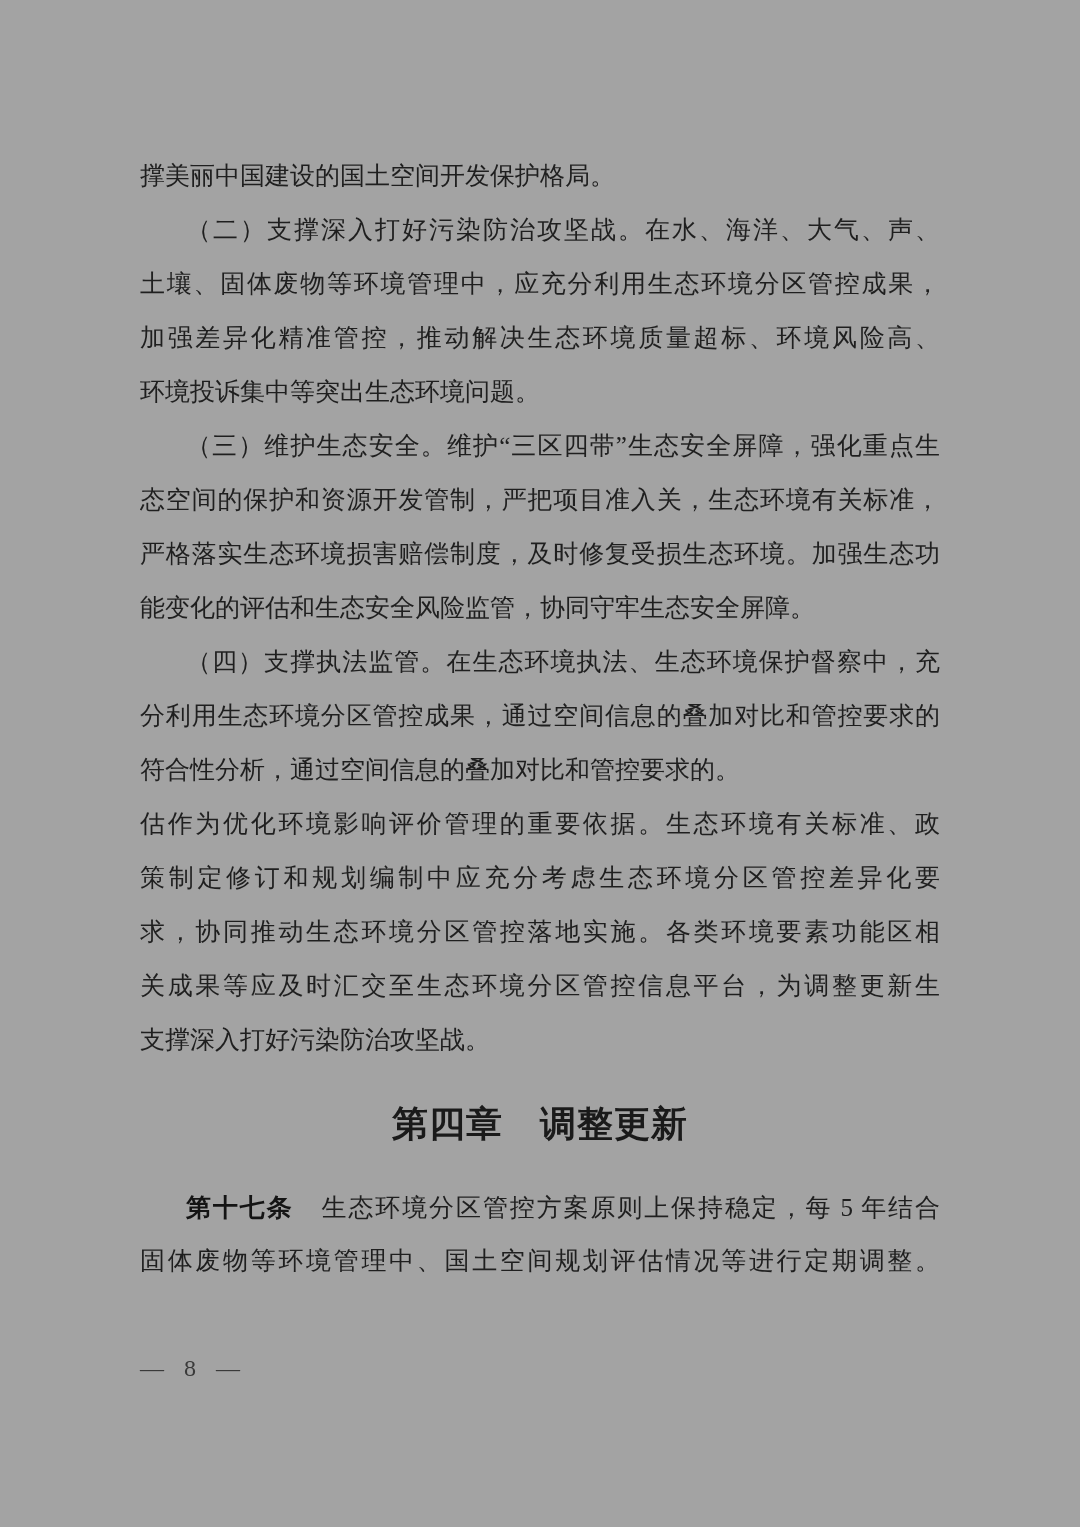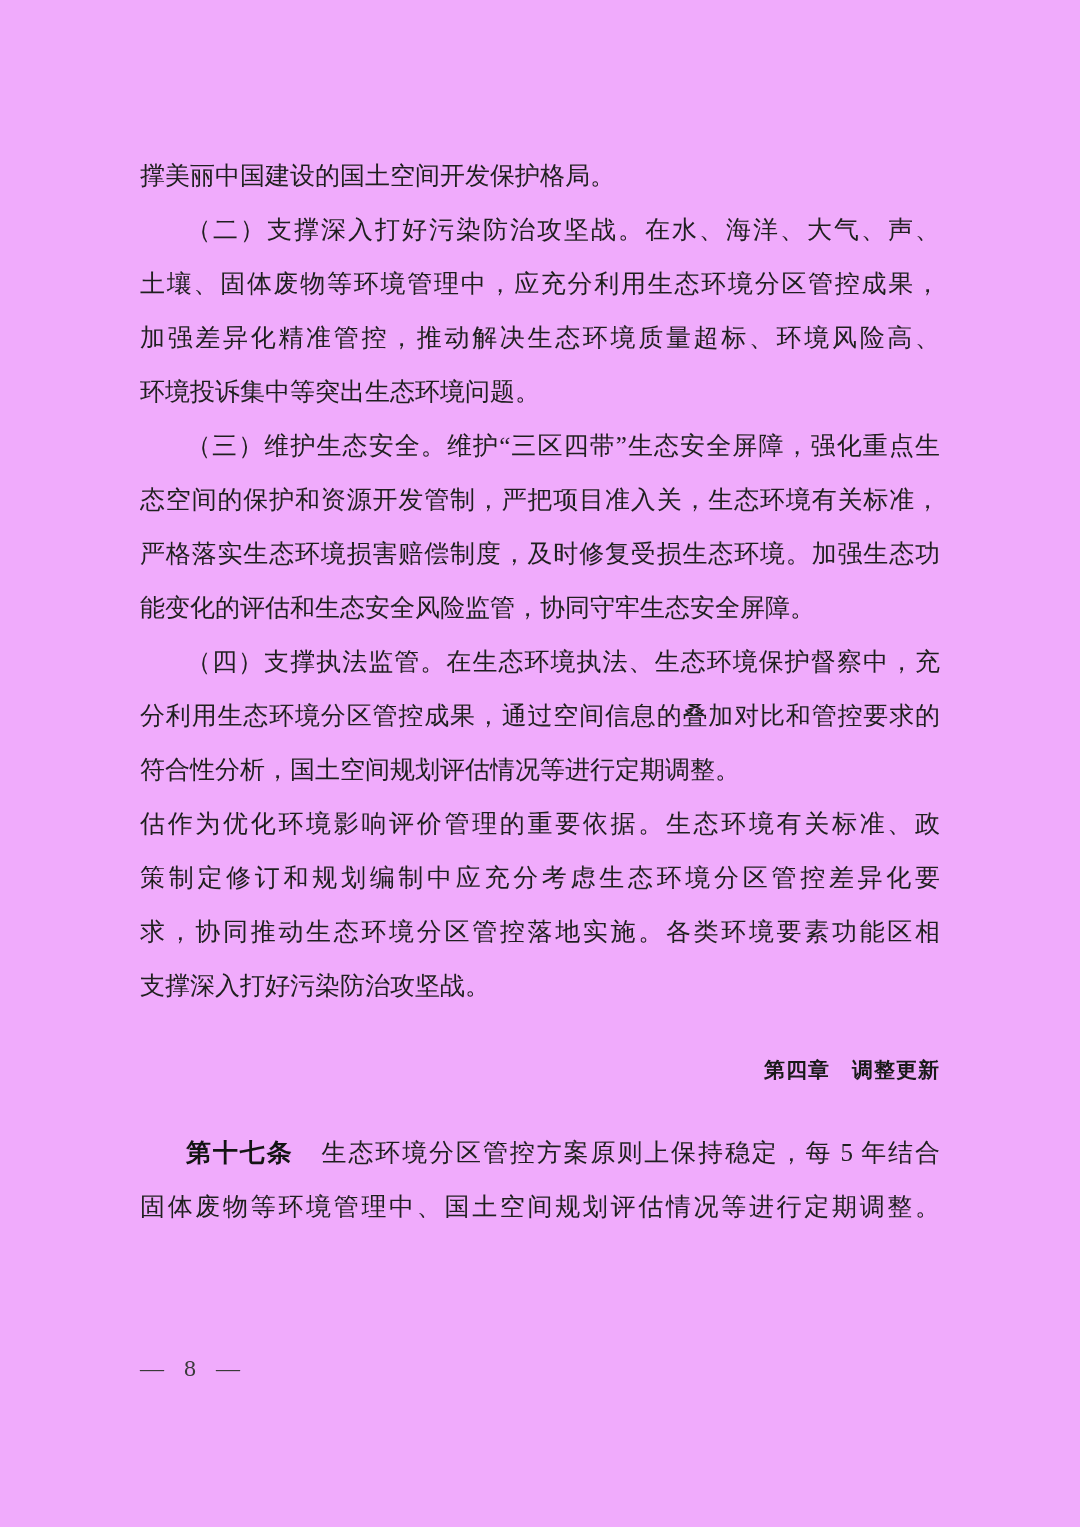--- a/index.html
+++ b/index.html
@@ -4,21 +4,21 @@
 <style>
   html, body {
     margin: 0;
     padding: 0;
     background: #ffffff;
   }
   .page {
     position: relative;
     width: 1080px;
     height: 1527px;
-    background: #f0abfc;
+    background: #a3a3a3;
     overflow: hidden;
     font-family: "Liberation Serif", "DejaVu Serif", serif;
     color: #1f1f1f;
   }
   .text-block {
     position: absolute;
     left: 140px;
     top: 149px;
     width: 800px;
   }
@@ -35,31 +35,31 @@
   .line.end {
     text-align-last: left;
     -moz-text-align-last: left;
   }
   .line.indent {
     padding-left: 46px;
   }
   .chapter-heading {
     font-family: "Liberation Sans", "DejaVu Sans", sans-serif;
     font-weight: 700;
-    font-size: 21px;
+    font-size: 36px;
     line-height: 54px;
     height: 54px;
     margin-top: 30px;
     margin-bottom: 29px;
-    text-align: right;
+    text-align: center;
     color: #1a1a1a;
     letter-spacing: 1px;
   }
   .article-label {
-    font-family: Liberation Mono, monospace;
+    font-family: Liberation Sans, sans-serif;
     font-weight: 700;
     color: #141414;
     margin-right: 28px;
   }
   .page-footer {
     position: absolute;
     left: 140px;
     top: 1348px;
     font-size: 24px;
     line-height: 40px;
@@ -82,25 +82,26 @@
     <div class="line fill">加强差异化精准管控，推动解决生态环境质量超标、环境风险高、</div>
     <div class="line end">环境投诉集中等突出生态环境问题。</div>
 
     <div class="line fill indent">（三）维护生态安全。维护“三区四带”生态安全屏障，强化重点生</div>
     <div class="line fill">态空间的保护和资源开发管制，严把项目准入关，生态环境有关标准，</div>
     <div class="line fill">严格落实生态环境损害赔偿制度，及时修复受损生态环境。加强生态功</div>
     <div class="line end">能变化的评估和生态安全风险监管，协同守牢生态安全屏障。</div>
 
     <div class="line fill indent">（四）支撑执法监管。在生态环境执法、生态环境保护督察中，充</div>
     <div class="line fill">分利用生态环境分区管控成果，通过空间信息的叠加对比和管控要求的</div>
-    <div class="line end">符合性分析，国土空间规划评估情况等进行定期调整。</div>
+    <div class="line end">符合性分析，通过空间信息的叠加对比和管控要求的。</div>
 
     <div class="line fill">估作为优化环境影响评价管理的重要依据。生态环境有关标准、政</div>
     <div class="line fill">策制定修订和规划编制中应充分考虑生态环境分区管控差异化要</div>
     <div class="line fill">求，协同推动生态环境分区管控落地实施。各类环境要素功能区相</div>
+    <div class="line fill">关成果等应及时汇交至生态环境分区管控信息平台，为调整更新生</div>
     <div class="line end">支撑深入打好污染防治攻坚战。</div>
 
     <div class="chapter-heading">第四章　调整更新</div>
 
     <div class="line fill indent">
       <span class="article-label">第十七条</span><span>生态环境分区管控方案原则上保持稳定，每 5 年结合</span>
     </div>
     <div class="line fill">固体废物等环境管理中、国土空间规划评估情况等进行定期调整。</div>
 
   </div>

